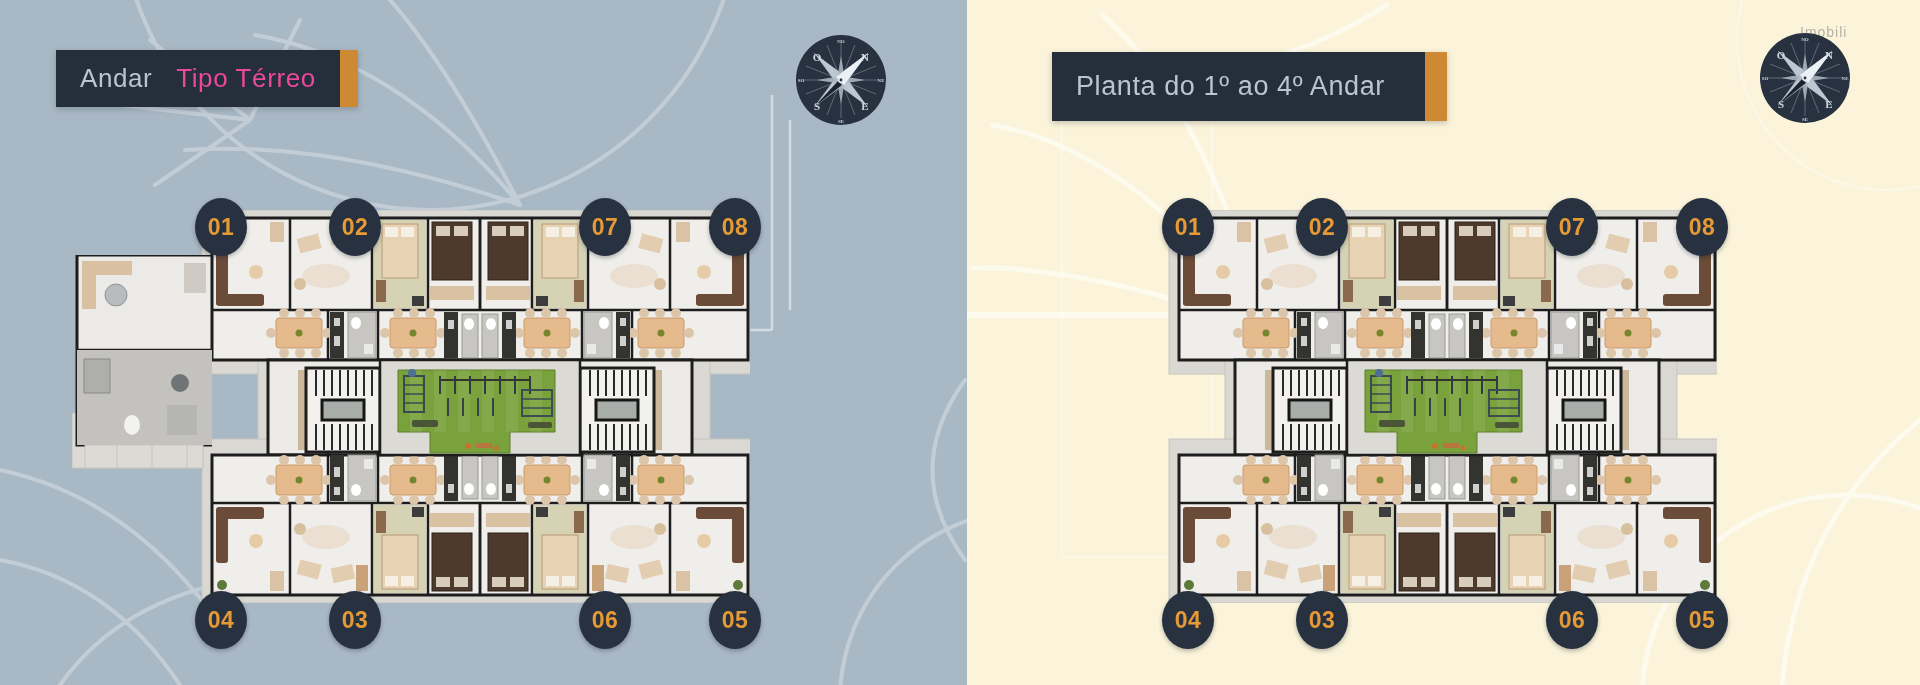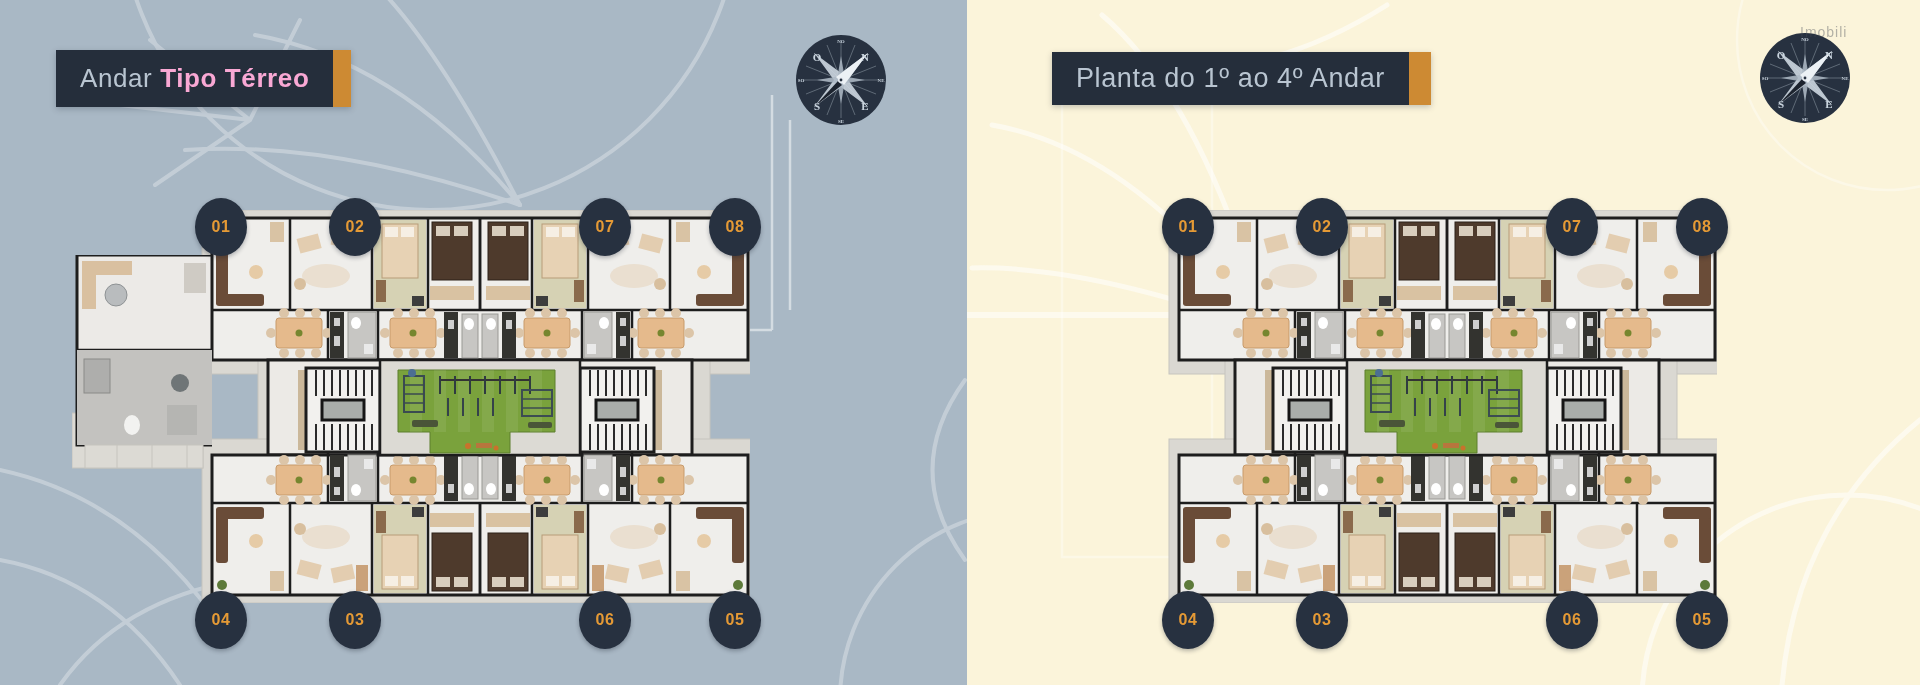--- a/index.html
+++ b/index.html
@@ -8,45 +8,45 @@
   .panel{position:relative;height:685px;overflow:hidden;}
   .panel--terreo{width:967px;background:#a9b8c5;}
   .panel--andar{width:953px;background:#fbf4da;}
   .decor{position:absolute;inset:0;pointer-events:none;}
 
   
   .titlebox{position:absolute;display:flex;align-items:stretch;background:#252e3b;
             box-shadow:0 2px 6px rgba(30,40,55,.25);}
   .titlebox .txt{display:flex;align-items:center;padding:0 24px;color:#b9c5d1;
                  letter-spacing:.6px;white-space:pre;}
-  .titlebox .txt b{font-weight:700;color:#f9a8d4;}
+  .titlebox .txt b{font-weight:400;color:#ec4899;margin-left:16px;}
   .titlebox .bar{background:#cd8a33;}
   .panel--terreo .titlebox{left:56px;top:50px;height:57px;}
   .panel--terreo .titlebox .txt{font-size:26px;}
   .panel--terreo .titlebox .bar{width:18px;}
-  .panel--andar .titlebox{left:85px;top:52px;height:53px;}
+  .panel--andar .titlebox{left:85px;top:52px;height:69px;}
   .panel--andar .titlebox .txt{font-size:27px;}
   .panel--andar .titlebox .bar{width:22px;}
 
   
   .compass{position:absolute;width:94px;height:94px;}
   .panel--terreo .compass{left:794px;top:33px;}
   .panel--andar .compass{left:791px;top:31px;}
   .compass text{font-family:"Liberation Serif",serif;fill:#c9d4de;font-weight:bold;}
 
   .watermark{position:absolute;left:833px;top:24px;font-size:14px;letter-spacing:1px;
              color:rgba(70,75,85,.40);z-index:3;}
 
   
   .planwrap{position:absolute;left:60px;top:210px;width:690px;height:393px;overflow:visible;}
   .planwrap > svg.plan{position:absolute;left:0;top:0;}
   .planwrap > svg.wing{position:absolute;left:12px;top:45px;}
   .badge{position:absolute;width:52px;height:58px;border-radius:50%;background:#273140;
          display:flex;align-items:center;justify-content:center;color:#e59a35;
-         font-weight:bold;font-size:16px;letter-spacing:.5px;z-index:2;
+         font-weight:bold;font-size:23px;letter-spacing:.5px;z-index:2;
          box-shadow:0 2px 4px rgba(20,28,40,.3);}
 </style>
 </head>
 <body>
 
 <svg style="position:absolute;width:0;height:0" aria-hidden="true">
   <defs>
     <symbol id="floorplan" viewBox="0 0 690 393">
 
       <g>

